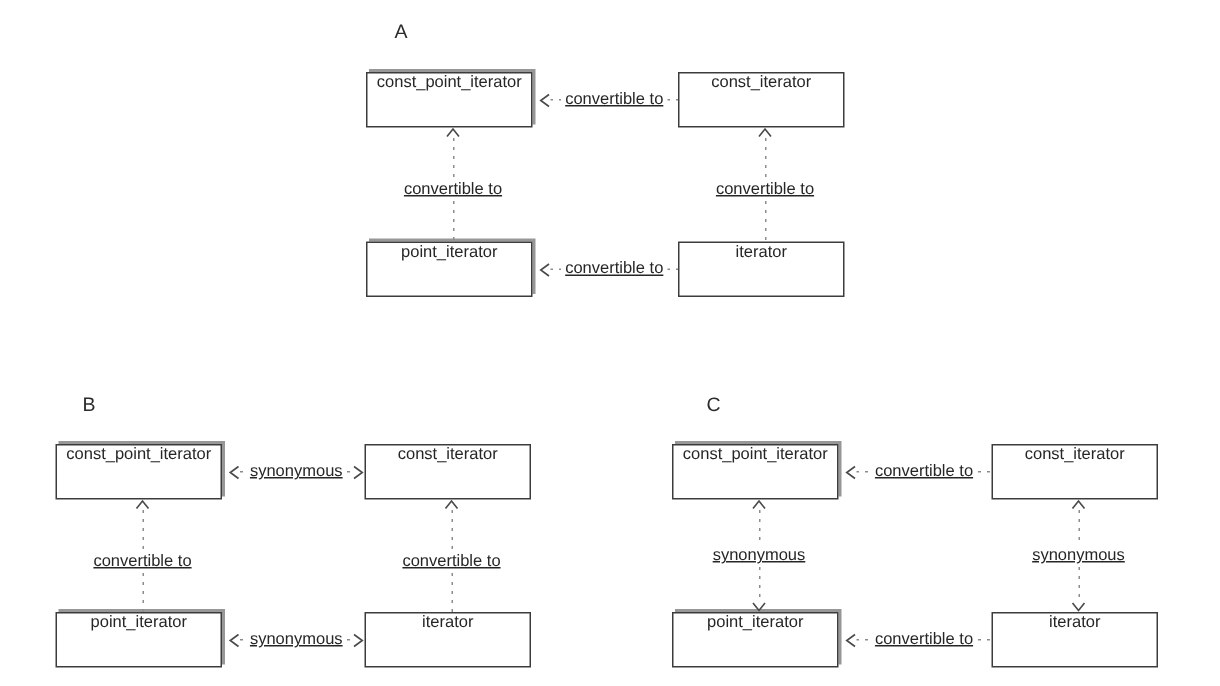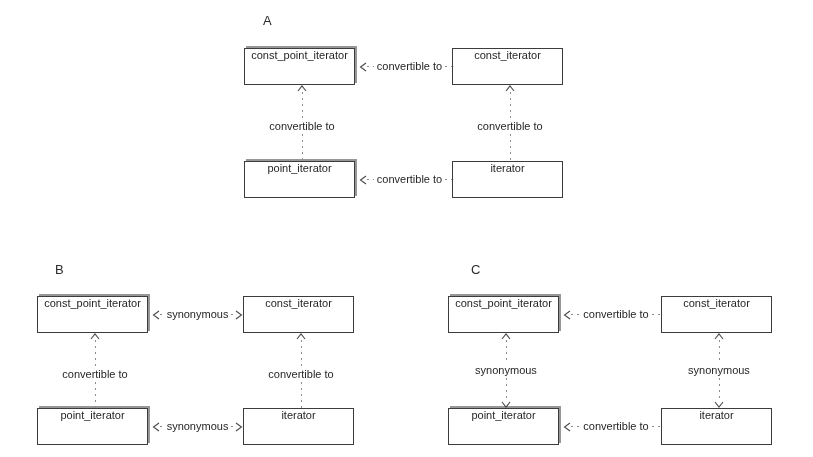--- a/index.html
+++ b/index.html
@@ -62,20 +62,21 @@
   }
   .vlead {
     flex: 1;
     width: 1px;
     background-image: repeating-linear-gradient(to bottom, #8c8c8c 0 2px, transparent 2px 6px);
   }
   .clabel {
     padding: 0 3px;
     white-space: nowrap;
     line-height: 13px;
+    text-decoration: underline;
   }
   .vconn .clabel { padding: 1px 0; }
   .ah { flex: 0 0 auto; display: block; }
   
   #a-letter { left: 263px; top: 14px; }
   #a-box-cpi { left: 244px; top: 48px; }
   #a-box-ci  { left: 452px; top: 48px; }
   #a-box-pi  { left: 244px; top: 161px; }
   #a-box-it  { left: 452px; top: 161px; }
   #a-conn-top    { left: 359px; top: 60px;  width: 93px; }

